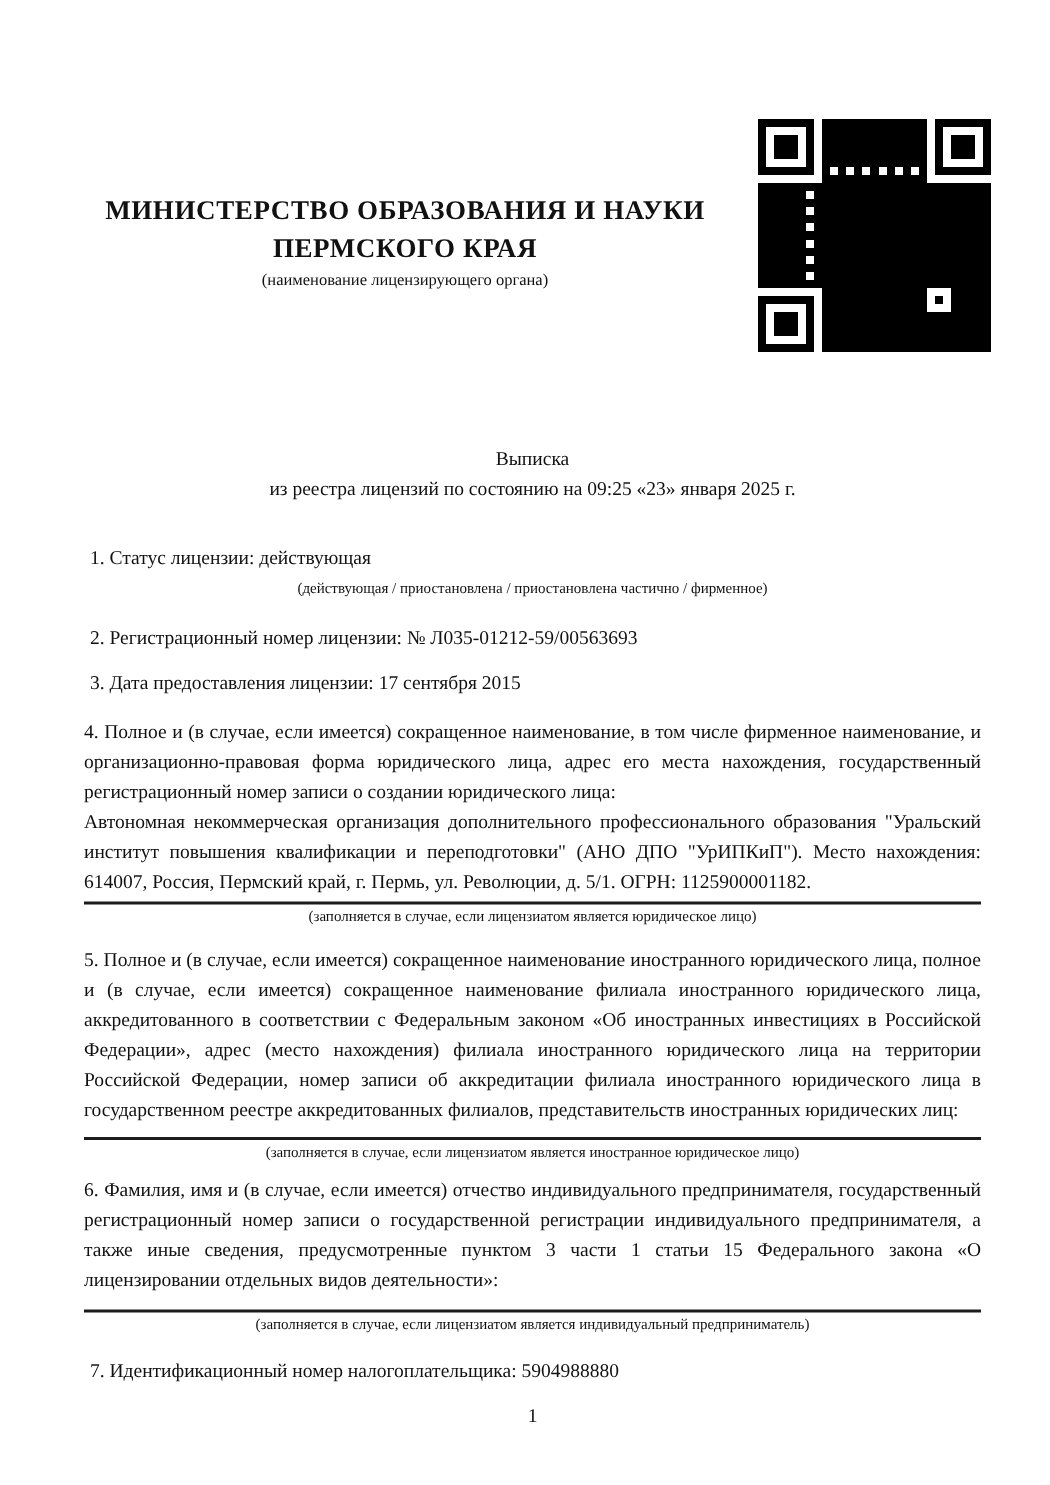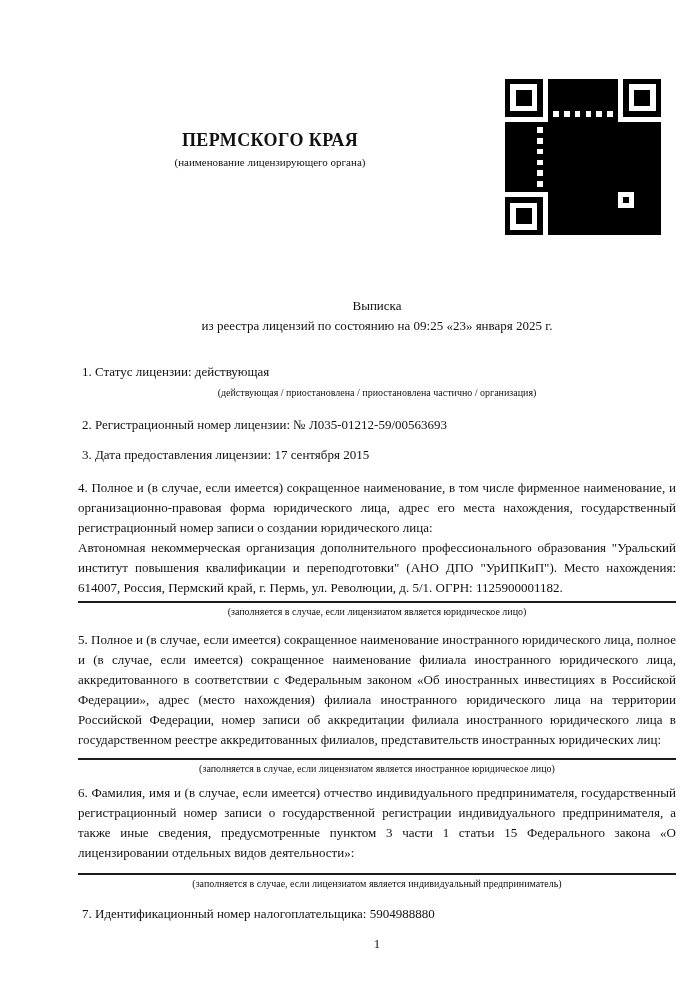--- a/index.html
+++ b/index.html
@@ -44,21 +44,21 @@
   }
   .authority .caption {
     font-size: 11px;
     line-height: 13px;
     margin-top: 3px;
   }
 
   
   .col {
     position: absolute;
-    left: 78px;
+    left: 56px;
     top: 0;
     width: 598px;
   }
   .doc-title {
     margin-top: 296px;
     text-align: center;
     line-height: 20px;
   }
   .line-item { margin: 4px; }
   .item1 { margin-top: 26px; }
@@ -824,33 +824,34 @@
         <rect x="23" y="28" width="1" height="1"></rect>
         <rect x="24" y="28" width="1" height="1"></rect>
         <rect x="25" y="28" width="1" height="1"></rect>
         <rect x="26" y="28" width="1" height="1"></rect>
         <rect x="27" y="28" width="1" height="1"></rect>
         <rect x="28" y="28" width="1" height="1"></rect>
       </svg>
     </div>
 
   <div class="authority">
+    <div class="name">МИНИСТЕРСТВО ОБРАЗОВАНИЯ И НАУКИ</div>
     <div class="name">ПЕРМСКОГО КРАЯ</div>
     <div class="caption">(наименование лицензирующего органа)</div>
   </div>
 
   <div class="col">
 
     <div class="doc-title">
       <div>Выписка</div>
       <div>из реестра лицензий по состоянию на 09:25 «23» января 2025 г.</div>
     </div>
 
     <p class="line-item item1">1. Статус лицензии: действующая</p>
-    <div class="small-caption">(действующая / приостановлена / приостановлена частично / организация)</div>
+    <div class="small-caption">(действующая / приостановлена / приостановлена частично / фирменное)</div>
 
     <p class="line-item item2">2. Регистрационный номер лицензии: № Л035-01212-59/00563693</p>
 
     <p class="line-item item3">3. Дата предоставления лицензии: 17 сентября 2015</p>
 
     <p class="para item4">4. Полное и (в случае, если имеется) сокращенное наименование, в том числе фирменное наименование, и организационно-правовая форма юридического лица, адрес его места нахождения, государственный регистрационный номер записи о создании юридического лица:</p>
     <p class="para">Автономная некоммерческая организация дополнительного профессионального образования "Уральский институт повышения квалификации и переподготовки" (АНО ДПО "УрИПКиП"). Место нахождения: 614007, Россия, Пермский край, г. Пермь, ул. Революции, д. 5/1. ОГРН: 1125900001182.</p>
     <div class="rule rule-item4"></div>
     <div class="small-caption">(заполняется в случае, если лицензиатом является юридическое лицо)</div>
 

